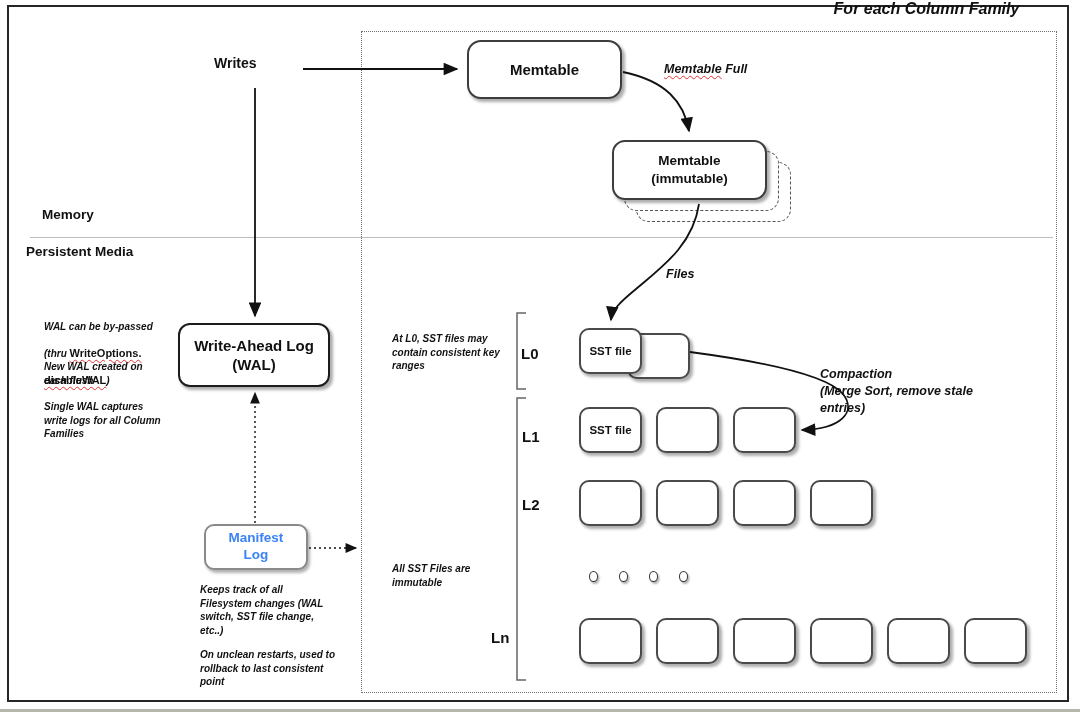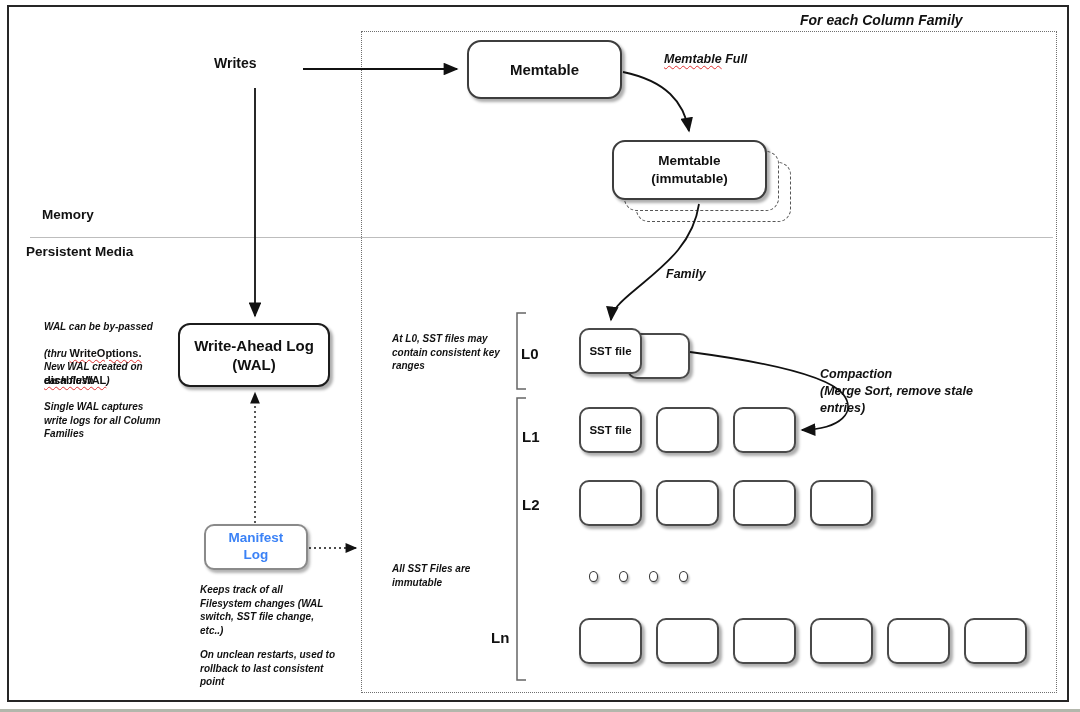--- a/index.html
+++ b/index.html
@@ -57,38 +57,38 @@
 </style>
 </head>
 <body>
 
 <div class="stage">
 
   <div class="outer-border"></div>
   <div class="bottom-strip"></div>
 
   <div class="cf-container"></div>
-  <div class="label-bold" style="left:800px; top:12px; width:253px; text-align:left; font-size:14px; font-style:italic;">For each Column Family</div>
+  <div class="label-bold" style="left:800px; top:0; width:253px; text-align:center; font-size:16px; font-style:italic;">For each Column Family</div>
 
   <div class="divider"></div>
   <div class="label-bold" style="left:26px; top:207px; font-size:13.5px;margin-left:16px;">Memory</div>
   <div class="label-bold" style="left:26px; top:244px; font-size:13.5px;">Persistent Media</div>
 
   <div class="label-bold" style="left:214px; top:55px; font-size:14px;">Writes</div>
 
   <div class="box memtable-box">Memtable</div>
 
-  <div class="ann ann-big" style="left:664px; top:51px;"><span class="wavy">Memtable</span><span> Full</span></div>
+  <div class="ann ann-big" style="left:664px; top:61px;"><span class="wavy">Memtable</span><span> Full</span></div>
 
   <div class="imm-shadow" style="left:636px; top:162px; z-index:1;"></div>
   <div class="imm-shadow" style="left:624px; top:151px; z-index:2;"></div>
   <div class="box imm-main">Memtable
 (immutable)</div>
 
-  <div class="ann ann-big" style="left:666px; top:266px;">Family</div>
+  <div class="ann ann-big" style="left:666px; top:266px;">Files</div>
 
   <div class="box wal-box">Write-Ahead Log
 (WAL)</div>
   <div class="ann" style="left:44px; top:306px; width:140px;">
     <div>WAL can be by-passed</div>
     <div><span>(thru </span><span class="code wavy">WriteOptions.</span></div>
     <div><span class="code wavy">disableWAL</span><span>)</span></div>
   </div>
   <div class="ann" style="left:44px; top:360px; width:140px;">New WAL created on
 each flush</div>

